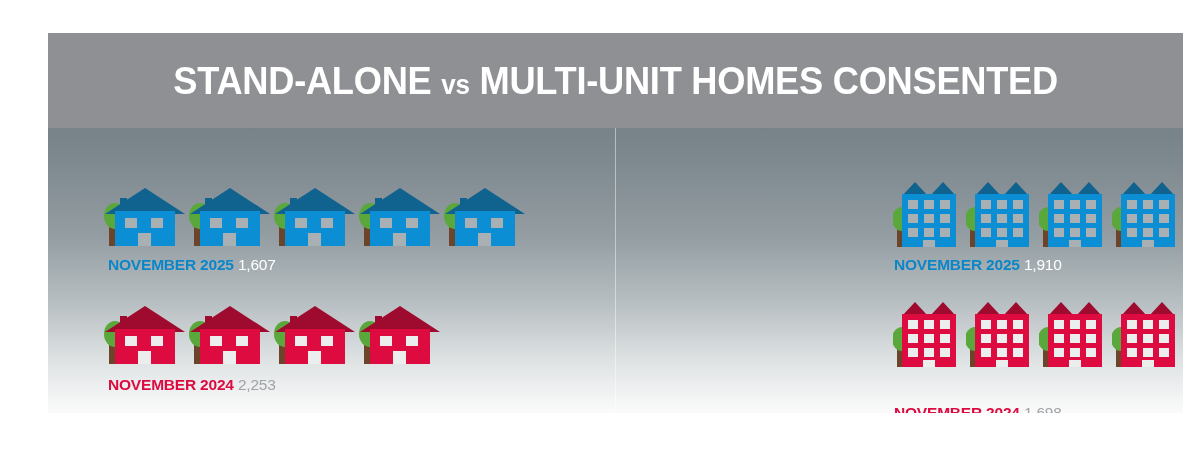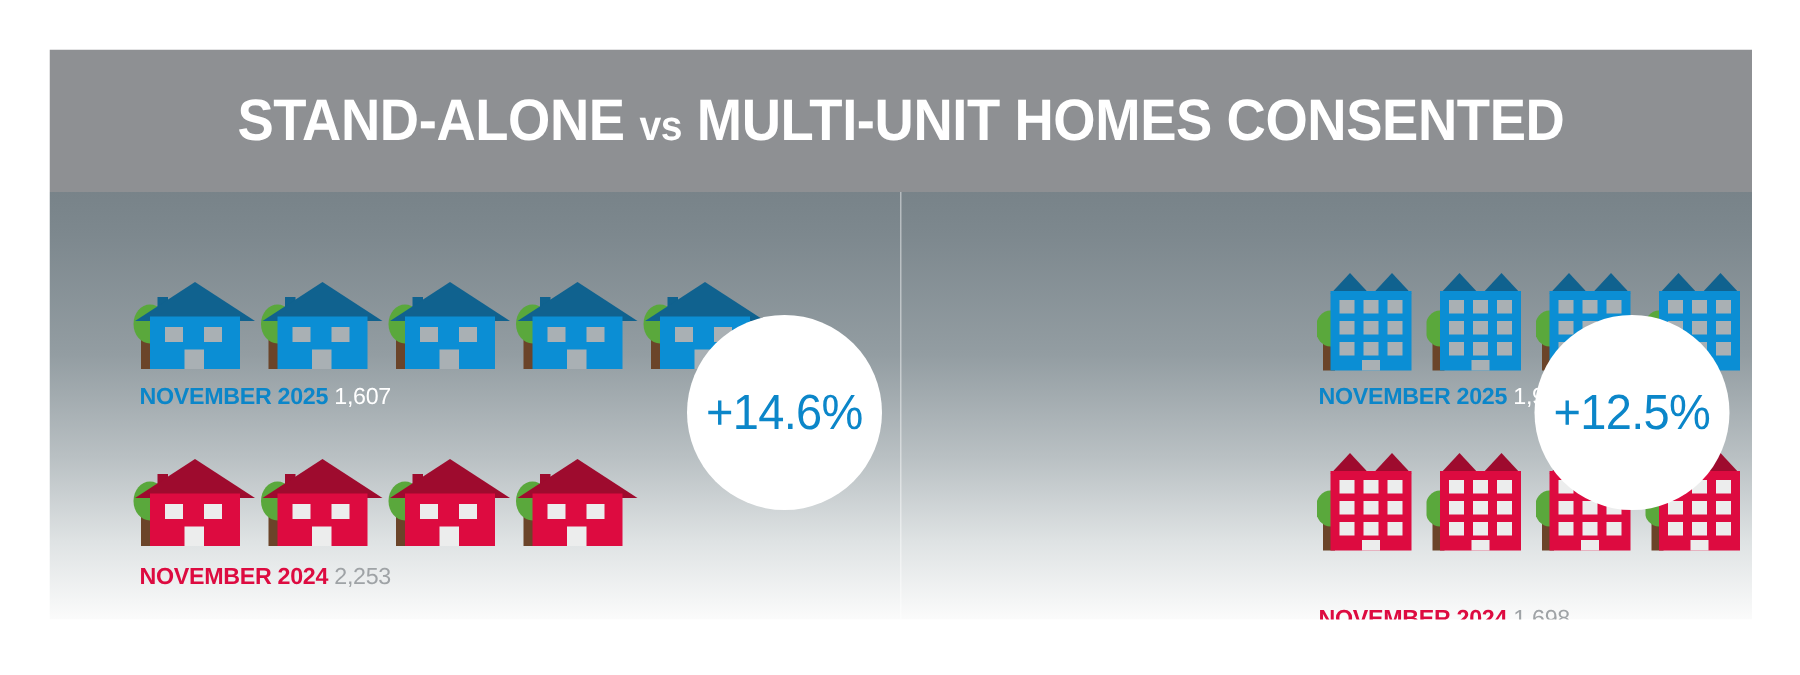--- a/index.html
+++ b/index.html
@@ -9,21 +9,21 @@
   }
   body {
     width: 1200px;
     height: 450px;
     font-family: "Liberation Sans", sans-serif;
     overflow: hidden;
   }
 
   #infographic {
     position: absolute;
-    left: 33px;
+    left: 48px;
     top: 33px;
     width: 1135px;
     height: 380px;
     overflow: hidden;
   }
 
   
   .header-bar {
     position: absolute;
     left: 0;
@@ -270,23 +270,20 @@
             <rect x="35" y="53" width="13" height="13" fill="#eceded"></rect>
           </svg>
         </span>
       </div>
 
       <div class="caption cap-2024-left">
         <span class="label-2024">NOVEMBER 2024</span>
         <span class="value-gray">2,253</span>
       </div>
 
-      <div class="pct-badge pct-left">
-        <span class="pct-text">+14.6%</span>
-      </div>
     </div>
 
     <div class="panel panel-right">
 
       <div class="icon-row row-2025-right">
         <span class="icon-slot">
           <svg width="73" height="85" viewBox="0 0 73 85">
             <rect x="4" y="48" width="8" height="31" fill="#6b4429"></rect>
             <ellipse cx="9" cy="51" rx="10" ry="12" fill="#5aa83c"></ellipse>
             <polygon points="9,28 22,14 35,28" fill="#10628f"></polygon>
@@ -446,19 +443,16 @@
             <rect x="30" y="72" width="12" height="7" fill="#eceded"></rect>
           </svg>
         </span>
       </div>
 
       <div class="caption cap-2024-right">
         <span class="label-2024">NOVEMBER 2024</span>
         <span class="value-gray">1,698</span>
       </div>
 
-      <div class="pct-badge pct-right">
-        <span class="pct-text">+12.5%</span>
-      </div>
     </div>
 
   </div>
 </div>
 
 </body></html>

